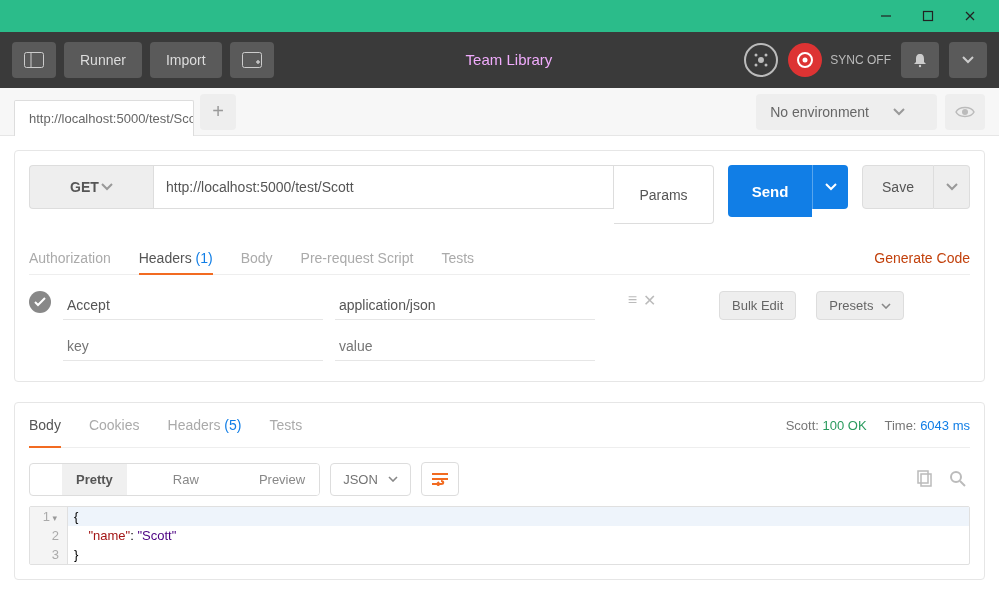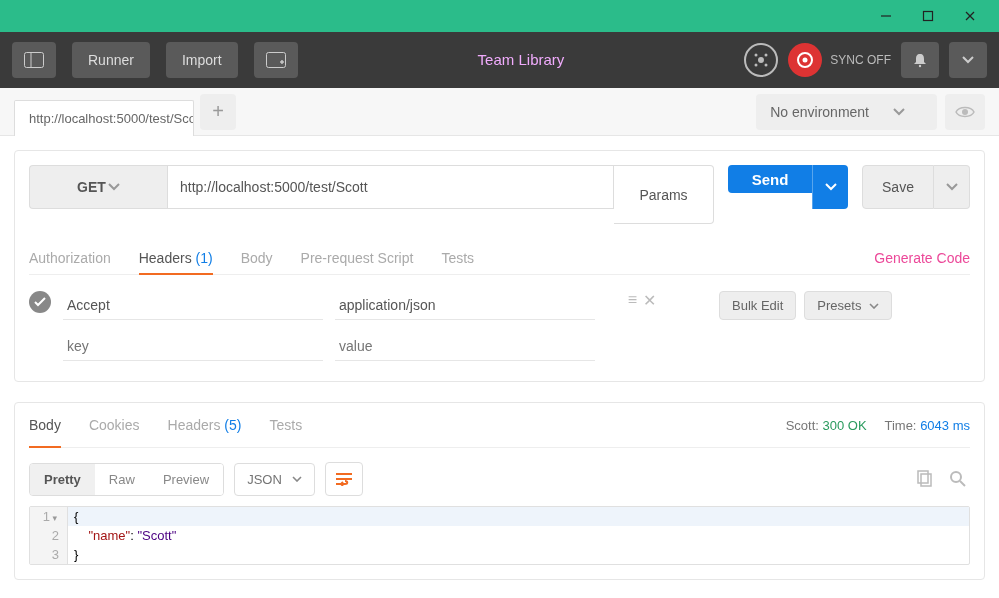--- a/index.html
+++ b/index.html
@@ -3,21 +3,21 @@
 <meta charset="utf-8">
 <style>
 * { margin: 0; padding: 0; box-sizing: border-box; font-family: -apple-system, BlinkMacSystemFont, "Segoe UI", Helvetica, Arial, sans-serif; }
 body { width: 999px; height: 598px; background: #fff; overflow: hidden; }
 
 .titlebar { height: 32px; background: #2bbc8a; display: flex; justify-content: flex-end; align-items: center; padding-right: 8px; }
 .titlebar-btn { width: 42px; height: 32px; display: flex; align-items: center; justify-content: center; cursor: pointer; color: #222; }
 .titlebar-btn svg { width: 12px; height: 12px; }
 
 .topbar { height: 56px; background: #3a3a3a; display: flex; align-items: center; padding: 0 12px; }
-.topbar-left { display: flex; gap: 16px; align-items: center; }
+.topbar-left { display: flex; gap: 8px; align-items: center; }
 .sidebar-toggle { width: 44px; height: 36px; background: #5a5a5a; border-radius: 4px; display: flex; align-items: center; justify-content: center; }
 .topbar-btn { background: #5a5a5a; color: #ddd; border: none; padding: 0 16px; height: 36px; border-radius: 4px; font-size: 14px; cursor: pointer; }
 .newtab-btn { width: 44px; height: 36px; background: #5a5a5a; border-radius: 4px; display: flex; align-items: center; justify-content: center; }
 .topbar-center { flex: 1; display: flex; justify-content: center; gap: 0; align-items: center; }
 .topbar-tab { color: #f0abfc; font-size: 15px; padding: 0 18px; height: 56px; line-height: 56px; position: relative; }
 .topbar-tab.active { color: #ddd; }
 .topbar-tab.active::after { content:''; position: absolute; left: 0; right: 0; bottom: -1px; height: 3px; background: #f26b21; }
 .topbar-right { display: flex; gap: 10px; align-items: center; }
 .topright-icon { width: 34px; height: 34px; border-radius: 50%; display: flex; align-items: center; justify-content: center; }
 .sync-badge { width: 34px; height: 34px; border-radius: 50%; background: #d33; display: flex; align-items: center; justify-content: center; }
@@ -27,58 +27,58 @@
 .subbar { height: 48px; background: #f7f7f7; display: flex; align-items: center; padding: 0 14px; border-bottom: 1px solid #e6e6e6; }
 .subbar-tab { height: 36px; background: #fff; border: 1px solid #ddd; border-bottom: none; padding: 0 14px; display: flex; align-items: center; font-size: 13px; color: #666; border-radius: 2px 2px 0 0; margin-top: 12px; width: 180px; overflow: hidden; text-overflow: ellipsis; white-space: nowrap;}
 .subbar-add { width: 36px; height: 36px; background: #eee; display: flex; align-items: center; justify-content: center; border-radius: 4px; margin-left: 6px; color: #999; font-size: 20px; }
 .subbar-spacer { flex: 1; }
 .env-select { height: 36px; background: #eee; border: none; padding: 0 32px 0 14px; font-size: 14px; color: #666; border-radius: 4px; display: flex; align-items: center; gap: 24px; }
 .env-eye { width: 40px; height: 36px; background: #eee; border-radius: 4px; margin-left: 8px; display: flex; align-items: center; justify-content: center; }
 
 .builder { padding: 14px; }
 .builder-card { border: 1px solid #e6e6e6; border-radius: 4px; padding: 14px; }
 .reqrow { display: flex; gap: 0; }
-.method-select { width: 138px; height: 44px; background: #eee; border: 1px solid #ddd; border-right: none; display: flex; align-items: center; justify-content: center; gap: 2px; font-weight: 600; color: #555; font-size: 14px; border-radius: 4px 0 0 4px;}
+.method-select { width: 124px; height: 44px; background: #eee; border: 1px solid #ddd; border-right: none; display: flex; align-items: center; justify-content: center; gap: 2px; font-weight: 600; color: #555; font-size: 14px; border-radius: 4px 0 0 4px;}
 .url-input { flex: 1; height: 44px; border: 1px solid #ddd; padding: 0 12px; font-size: 14px; color: #555; outline: none; }
 .params-btn { width: 100px; height: 59px; border: 1px solid #ddd; border-left: none; background: #fff; color: #555; font-size: 14px; border-radius: 0 4px 4px 0; }
-.send-btn { margin-left: 14px; height: 28px; width: 84px; background: #117ee6; color: #fff; border: none; font-size: 15px; font-weight: 600; border-radius: 4px 0 0 4px; }
+.send-btn { margin-left: 14px; height: 52px; width: 84px; background: #117ee6; color: #fff; border: none; font-size: 15px; font-weight: 600; border-radius: 4px 0 0 4px; }
 .send-drop { height: 44px; width: 36px; background: #117ee6; border: none; border-left: 1px solid rgba(255,255,255,.3); border-radius: 0 4px 4px 0; display:flex;align-items:center;justify-content:center;}
 .save-btn { margin-left: 14px; height: 44px; width: 72px; background: #eee; border: 1px solid #ddd; font-size: 14px; color: #555; border-radius: 4px 0 0 4px; }
 .save-drop { height: 44px; width: 36px; background: #eee; border: 1px solid #ddd; border-left: none; border-radius: 0 4px 4px 0; display:flex;align-items:center;justify-content:center;}
 
 .reqtabs { display: flex; margin-top: 18px; gap: 28px; align-items: center; border-bottom: 1px solid #eee; }
 .reqtab { color: #aaa; font-size: 14px; padding: 8px 0; position: relative; }
 .reqtab.active { color: #555; }
 .reqtab.active::after { content: ''; position: absolute; left: 0; right: 0; bottom: -1px; height: 2px; background: #f26b21; }
 .reqtab-count { color: #117ee6; }
 .reqtabs-spacer { flex: 1; }
-.generate-code { color: #ec4899; font-size: 14px; padding: 8px 0;}
+.generate-code { color: #c2410c; font-size: 14px; padding: 8px 0;}
 
 .headers-area { margin-top: 10px; }
 .header-row { display: flex; align-items: flex-start; gap: 12px; padding: 6px 0; }
 .check-circle { width: 22px; height: 22px; background: #888; border-radius: 50%; display: flex; align-items: center; justify-content: center; }
 .h-input { flex: 1; border: none; border-bottom: 1px solid #e6e6e6; padding: 6px 4px; font-size: 14px; color: #555; outline: none; }
 .h-actions { display: flex; gap: 6px; color: #bbb; font-size: 16px; width: 70px; justify-content: center; }
-.bulk-presets { display: flex; gap: 8px; margin-left: 30px;}
+.bulk-presets { display: flex; gap: 20px; margin-left: 30px;}
 .bulk-btn { background: #eee; border: 1px solid #ddd; padding: 6px 12px; font-size: 13px; color: #666; border-radius: 4px; }
 .presets-btn { background: #eee; border: 1px solid #ddd; padding: 6px 12px; font-size: 13px; color: #666; border-radius: 4px; display: flex; align-items: center; gap: 8px; }
 
 .response-card { border: 1px solid #e6e6e6; border-radius: 4px; padding: 0 14px 14px 14px; margin-top: 20px; }
 .resptabs { display: flex; gap: 28px; align-items: center; border-bottom: 1px solid #eee; }
 .resptab { color: #aaa; font-size: 14px; padding: 14px 0; position: relative; }
 .resptab.active { color: #555; }
 .resptab.active::after { content: ''; position: absolute; left: 0; right: 0; bottom: -1px; height: 2px; background: #f26b21; }
 .resptabs-spacer { flex: 1; }
 .status-block { font-size: 13px; color: #777; }
 .status-val { color: #2a9b5e; }
 .time-val { color: #117ee6; }
 
 .viewrow { display: flex; align-items: center; gap: 10px; margin-top: 14px; }
 .viewbtns { display: flex; border: 1px solid #ddd; border-radius: 4px; overflow: hidden; }
-.viewbtn { padding: 8px 14px; font-size: 13px; color: #888; background: #fff; border: none; }
+.viewbtn { padding: 8px 14px; font-size: 13px; color: #888; background: #fff; border: none; margin-left: 32px; }
 .viewbtn.active { background: #f0f0f0; color: #555; font-weight: 600; }
 .json-select { border: 1px solid #ddd; border-radius: 4px; padding: 8px 12px; display: flex; align-items: center; gap: 10px; font-size: 13px; color: #737373; }
 .wrap-btn { border: 1px solid #ddd; border-radius: 4px; width: 38px; height: 34px; display:flex;align-items:center;justify-content:center;}
 .viewrow-spacer { flex: 1; }
 .view-icon { color: #bbb; width: 24px; display:flex; justify-content:center;}
 
 .code-area { border: 1px solid #e0e0e0; border-radius: 2px; margin-top: 10px; font-family: Consolas, Menlo, monospace; font-size: 13px; }
 .code-line { display: flex; }
 .gutter { width: 38px; background: #f4f4f4; text-align: right; padding: 2px 8px 2px 0; color: #aaa; border-right: 1px solid #e0e0e0; user-select: none; }
 .code-content { padding: 2px 6px; flex: 1; }
@@ -253,21 +253,21 @@
       <div class="resptab active">Body</div>
       <div class="resptab">Cookies</div>
       <div class="resptab">
         <span>Headers</span>
         <span class="reqtab-count">(5)</span>
       </div>
       <div class="resptab">Tests</div>
       <div class="resptabs-spacer"></div>
       <div class="status-block">
         <span>Scott:</span>
-        <span class="status-val">300 OK</span>
+        <span class="status-val">100 OK</span>
         &nbsp;&nbsp;&nbsp;
         <span>Time:</span>
         <span class="time-val">6043 ms</span>
       </div>
     </div>
 
     <div class="viewrow">
       <div class="viewbtns">
         <button class="viewbtn active">Pretty</button>
         <button class="viewbtn">Raw</button>

